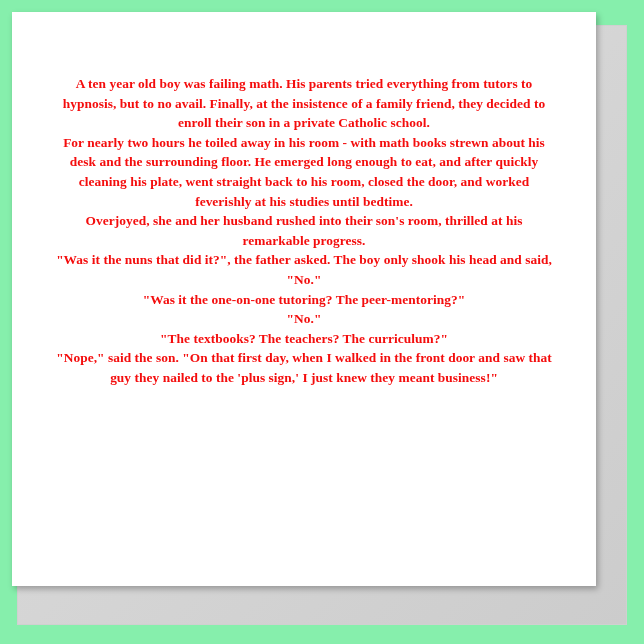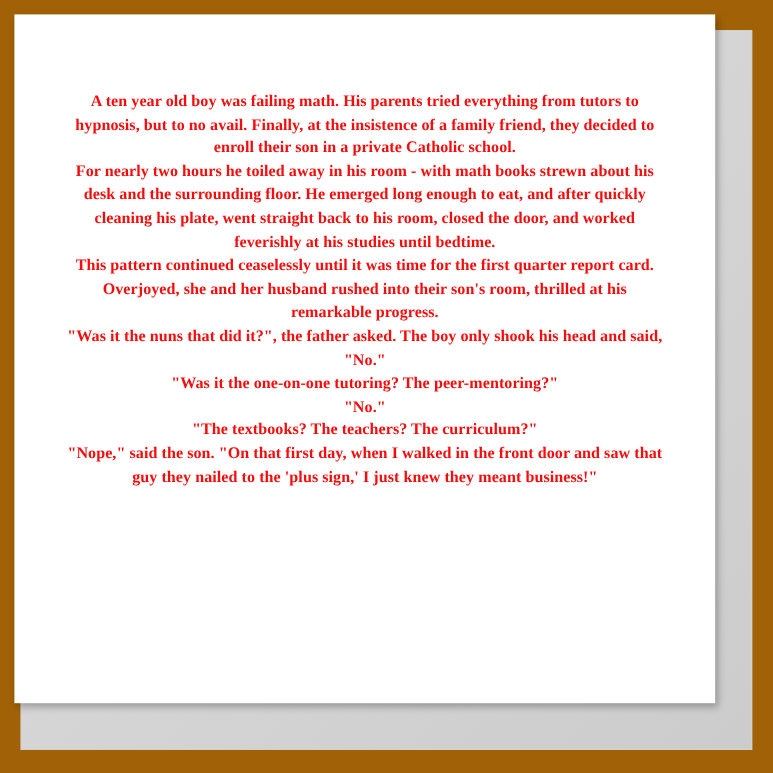--- a/index.html
+++ b/index.html
@@ -10,21 +10,21 @@
   body {
     width: 644px;
     height: 644px;
     overflow: hidden;
     font-family: "Liberation Serif", serif;
   }
   .poster-stage {
     position: relative;
     width: 644px;
     height: 644px;
-    background: #a16207;
+    background: #86efac;
   }
   
   .poster-frame {
     position: absolute;
     left: 18px;
     top: 26px;
     width: 608px;
     height: 598px;
     background: #d8d8d8;
     box-shadow: 0 0 0 1px #d0d0d0;
@@ -65,21 +65,20 @@
 </style>
 </head>
 <body>
 
 <div class="poster-stage">
   <div class="poster-frame"></div>
   <div class="poster-sheet">
     <div class="joke-body">
       <p>A ten year old boy was failing math. His parents tried everything from tutors to hypnosis, but to no avail. Finally, at the insistence of a family friend, they decided to enroll their son in a private Catholic school.</p>
       <p>For nearly two hours he toiled away in his room - with math books strewn about his desk and the surrounding floor. He emerged long enough to eat, and after quickly cleaning his plate, went straight back to his room, closed the door, and worked feverishly at his studies until bedtime.</p>
-      <p>This pattern continued ceaselessly until it was time for the first quarter report card.</p>
       <p>Overjoyed, she and her husband rushed into their son's room, thrilled at his remarkable progress.</p>
       <p>"Was it the nuns that did it?", the father asked. The boy only shook his head and said, "No."</p>
       <p>"Was it the one-on-one tutoring? The peer-mentoring?"</p>
       <p>"No."</p>
       <p>"The textbooks? The teachers? The curriculum?"</p>
       <p>"Nope," said the son. "On that first day, when I walked in the front door and saw that guy they nailed to the 'plus sign,' I just knew they meant business!"</p>
     </div>
   </div>
 </div>
 

